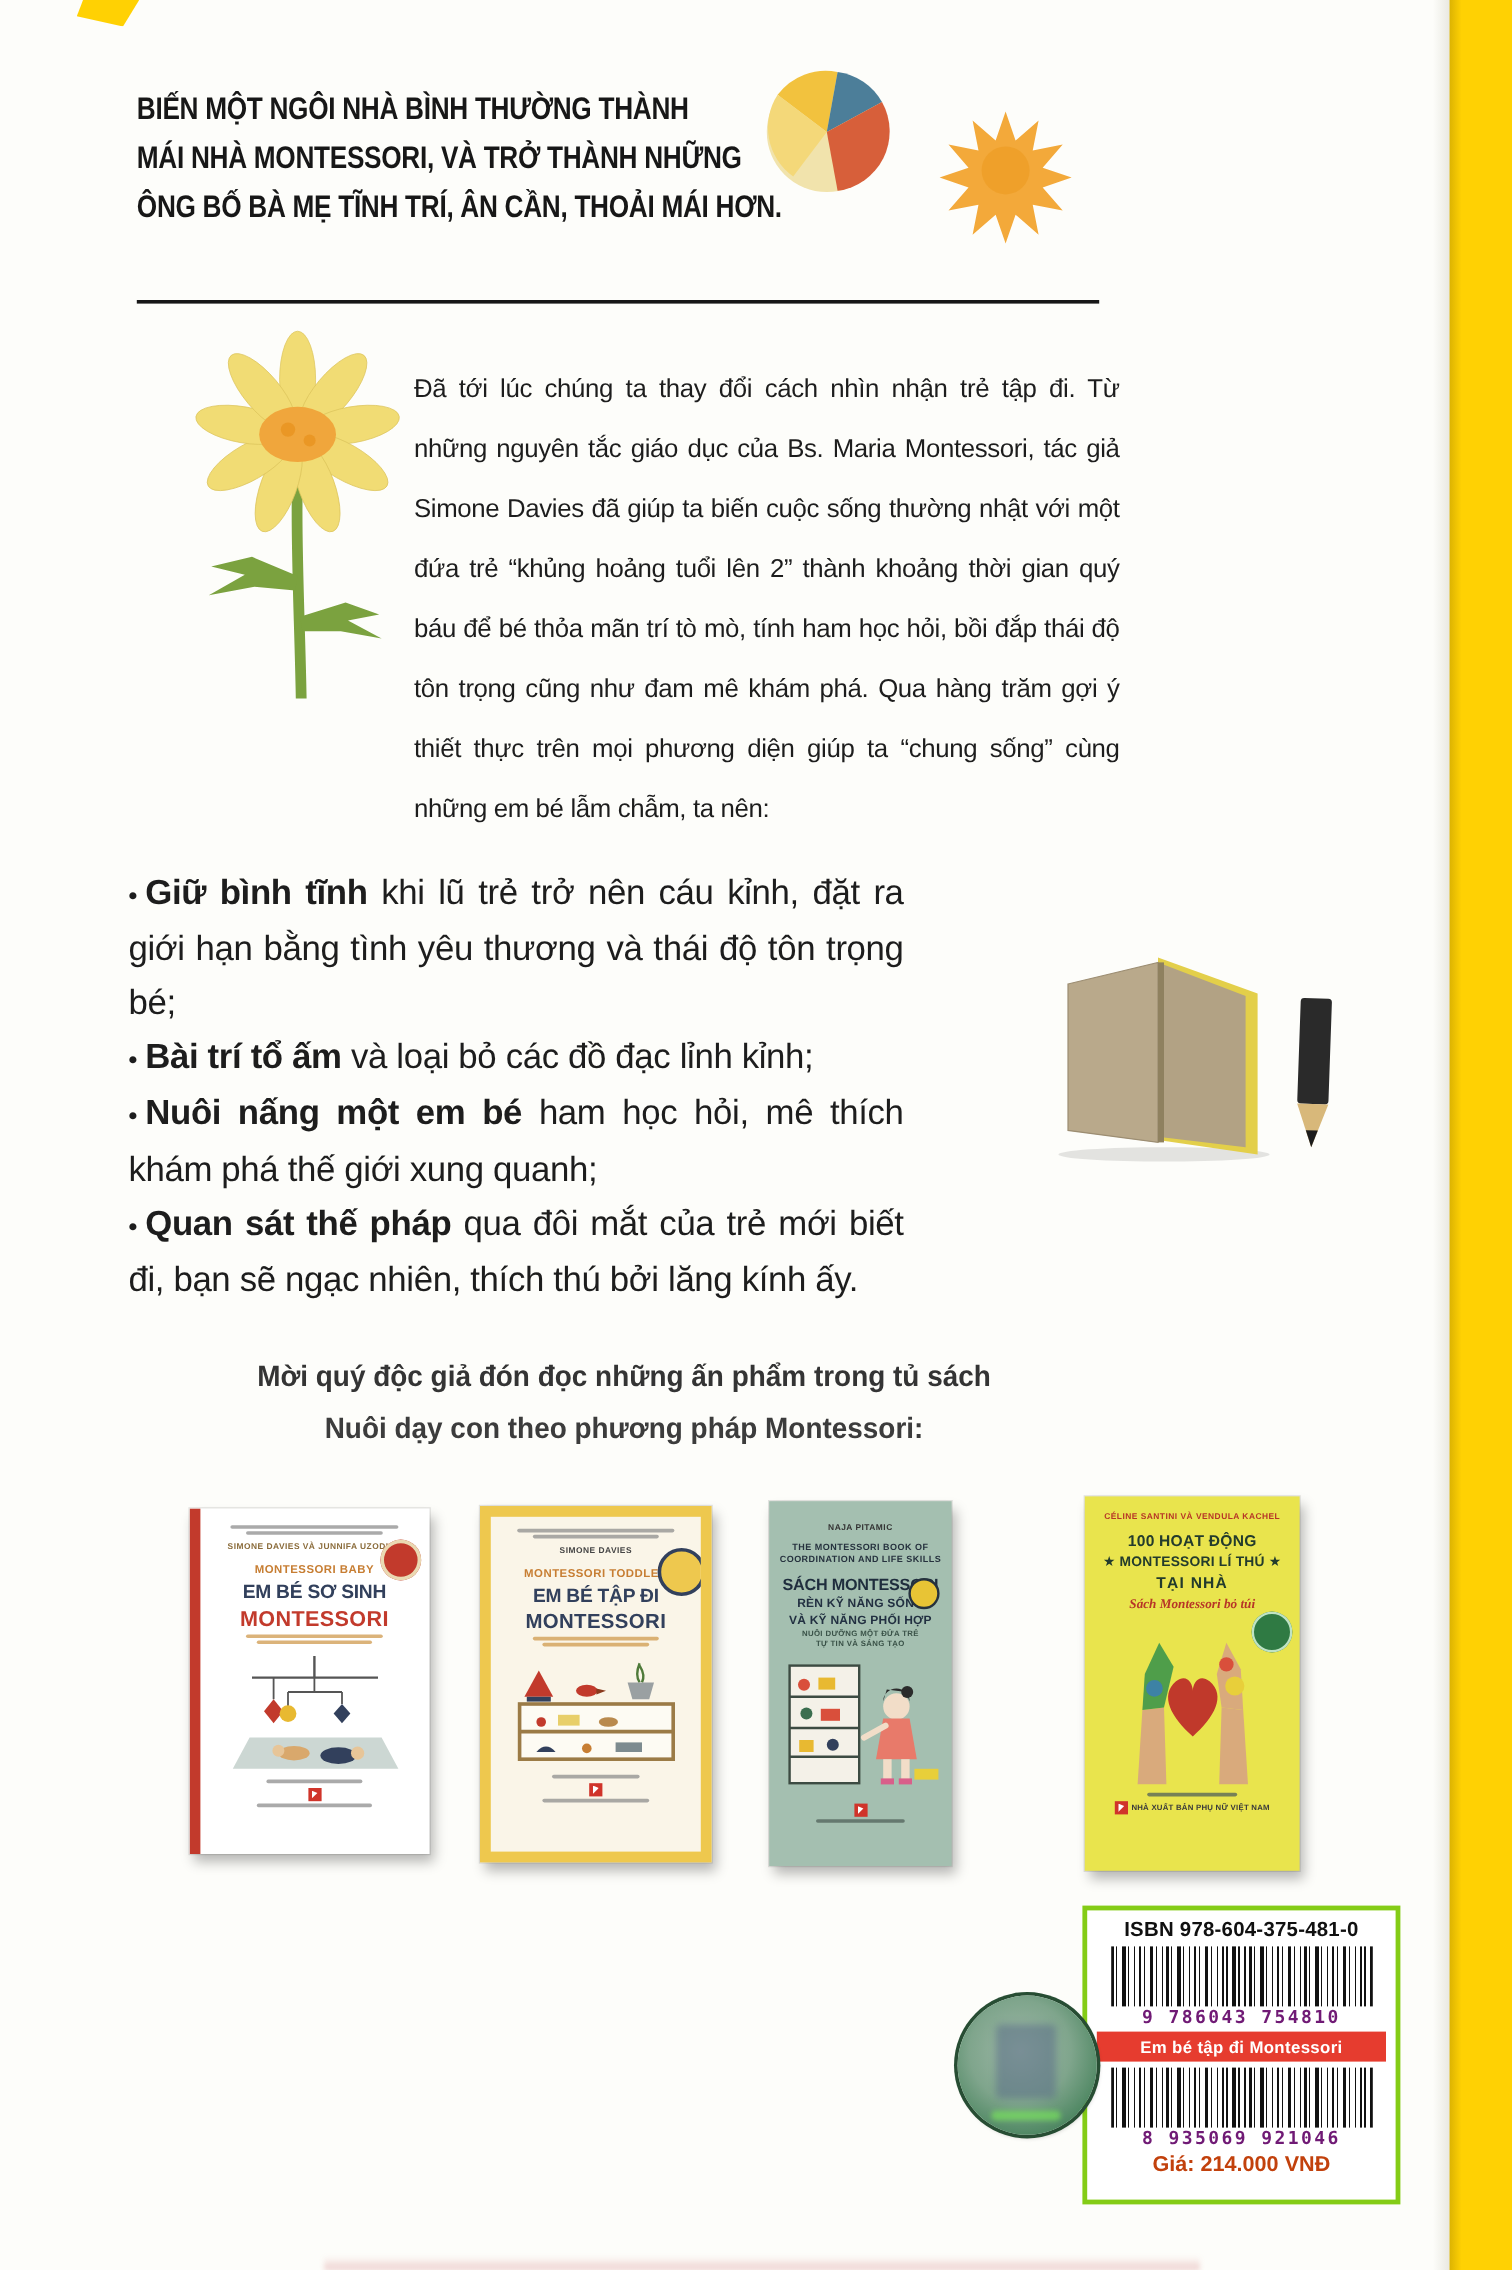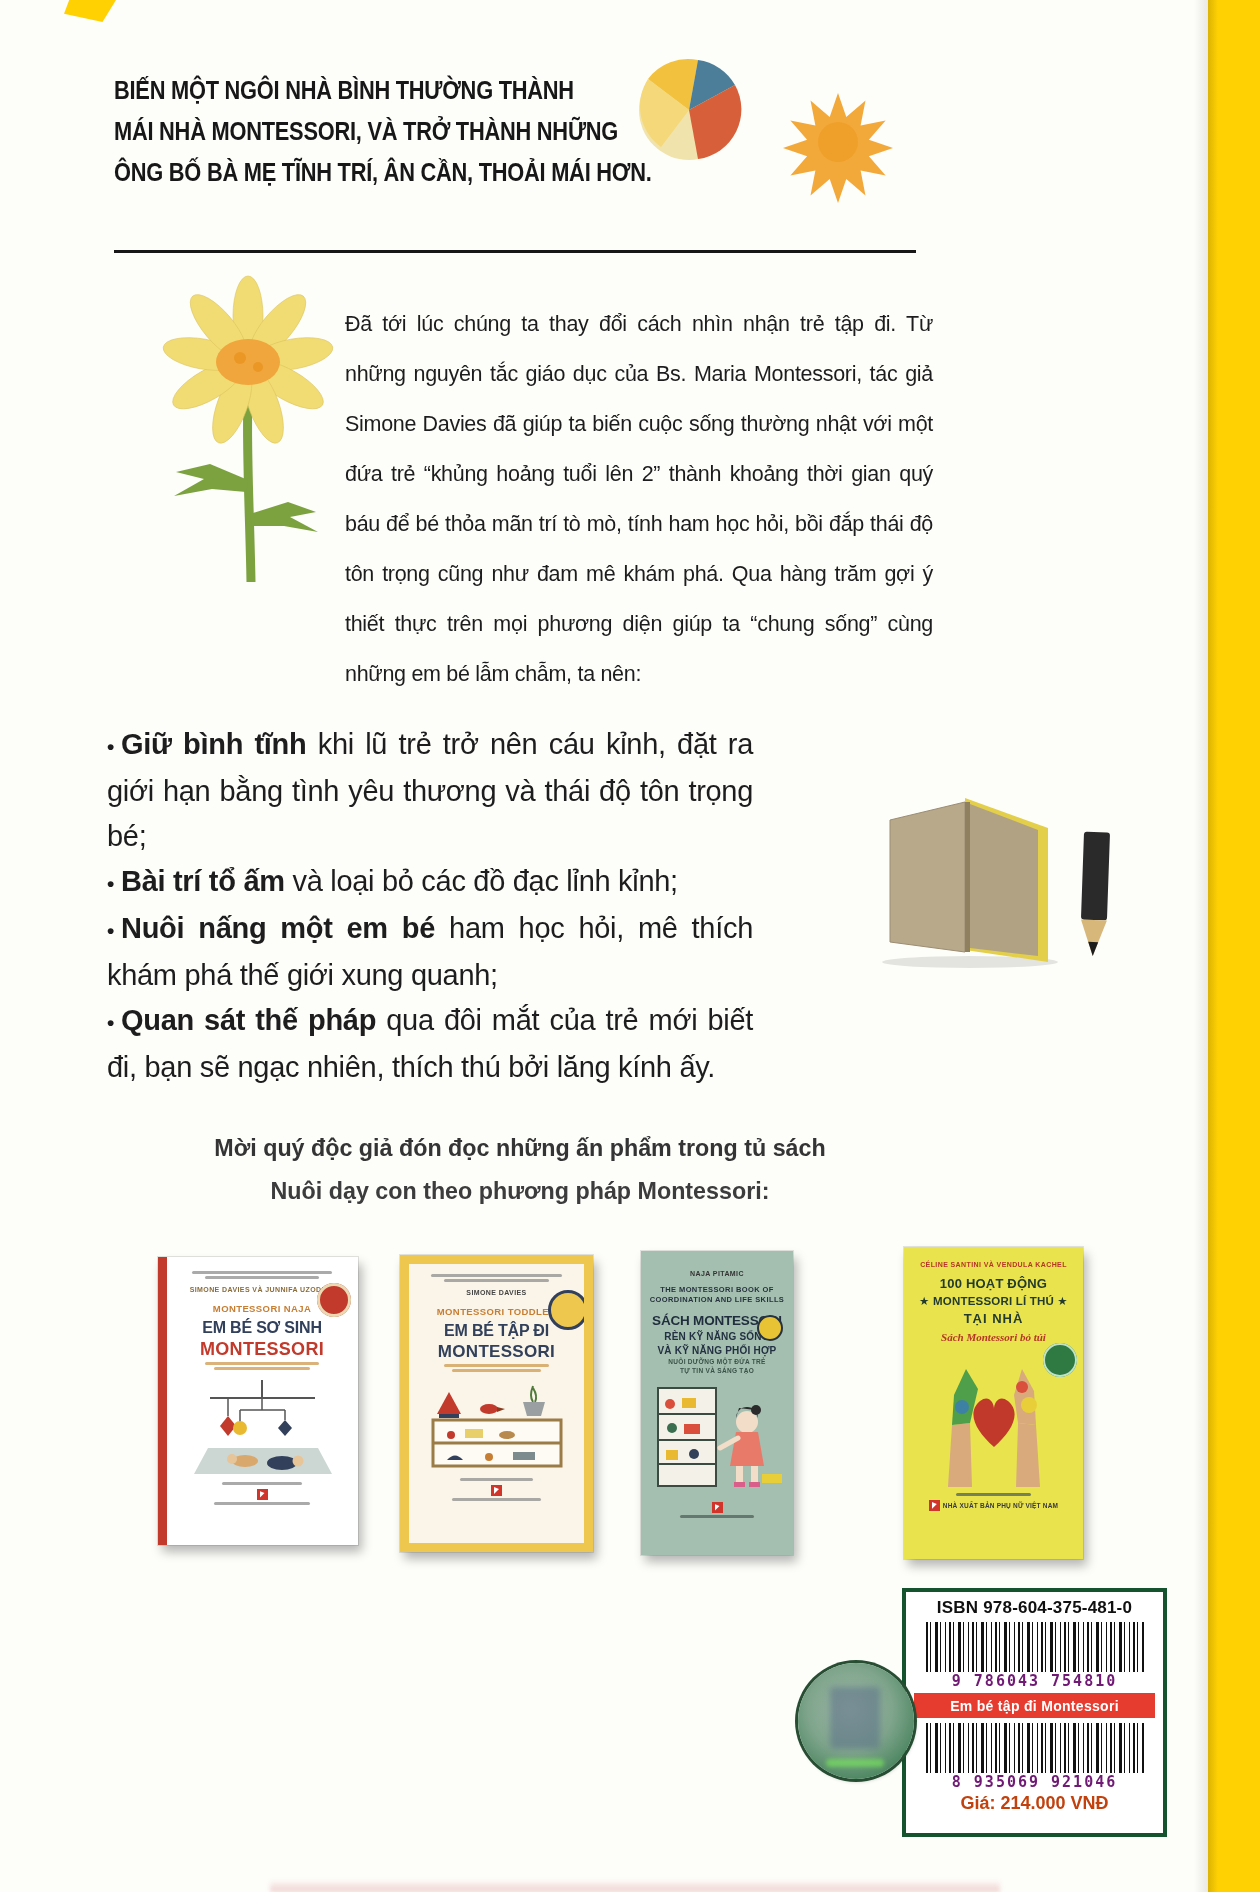--- a/index.html
+++ b/index.html
@@ -74,21 +74,21 @@
   .pubtxt{font-size:6.5px;font-weight:bold;color:#3a3a3a;letter-spacing:.2px;}
   
   .sticker{position:absolute;left:798px;top:1663px;width:116px;height:116px;border-radius:50%;z-index:5;
         background:radial-gradient(circle at 45% 40%,#9fb8a8 0%,#7fa58c 45%,#4e8762 75%,#2f6b45 100%);
         box-shadow:0 0 0 3px #274d33,1px 2px 4px rgba(0,0,0,.3);}
   .sticker::after{content:"";position:absolute;left:32px;top:24px;width:50px;height:62px;
         background:rgba(90,110,135,.55);filter:blur(3px);border-radius:4px;}
   .sticker::before{content:"";position:absolute;left:28px;bottom:12px;width:58px;height:8px;border-radius:4px;
         background:rgba(120,230,90,.65);filter:blur(2px);z-index:1;}
   
-  .label{position:absolute;left:902px;top:1588px;width:265px;height:249px;background:#fff;border:4px solid #14532d;
+  .label{position:absolute;left:902px;top:1588px;width:265px;height:249px;background:#fff;border:4px solid #84cc16;
         box-sizing:border-box;display:flex;flex-direction:column;align-items:center;padding:6px 8px 4px;z-index:3;}
   .isbn{font-size:17px;font-weight:bold;color:#101010;letter-spacing:.2px;}
   .bars{width:218px;height:50px;margin-top:4px;
         background:repeating-linear-gradient(90deg,#111 0 2px,#fff 2px 4px,#111 4px 5px,#fff 5px 9px,#111 9px 12px,#fff 12px 14px,#111 14px 15px,#fff 15px 19px,#111 19px 20px,#fff 20px 23px);}
   .digits{font-family:"DejaVu Sans Mono",monospace;font-size:15px;font-weight:bold;letter-spacing:2px;color:#701a75;}
   .band{width:100%;height:25px;background:#e63c2f;color:#fff;font-size:14px;font-weight:bold;
         display:flex;align-items:center;justify-content:center;margin-top:3px;letter-spacing:.3px;}
   .price{font-size:18px;font-weight:bold;color:#c2410c;margin-top:2px;}
   
   .bottom-blur{position:absolute;left:270px;bottom:0;width:730px;height:12px;
@@ -181,21 +181,21 @@
     <div class="l2">Nuôi dạy con theo phương pháp Montessori:</div>
   </div>
 
   <div>
 
     <div class="cover c1">
       <div class="spine"></div>
       <div class="blur w80"></div>
       <div class="blur w65"></div>
       <div class="c-author">SIMONE DAVIES VÀ JUNNIFA UZODIKE</div>
-      <div class="c-series">MONTESSORI NAJA</div>
+      <div class="c-series">MONTESSORI BABY</div>
       <div class="c-title">EM BÉ SƠ SINH</div>
       <div class="c-title2">MONTESSORI</div>
       <div class="blur o w65"></div>
       <div class="blur o w55"></div>
       <span style="margin-top:6px;">
         <svg width="145" height="100" viewBox="0 0 145 100">
           <line x1="72" y1="4" x2="72" y2="22" stroke="#555" stroke-width="2"></line>
           <line x1="20" y1="22" x2="125" y2="22" stroke="#555" stroke-width="2"></line>
           <line x1="38" y1="22" x2="38" y2="40" stroke="#555" stroke-width="1.5"></line>
           <polygon points="38,40 46,50 38,60 30,50" fill="#c23a2c"></polygon>

